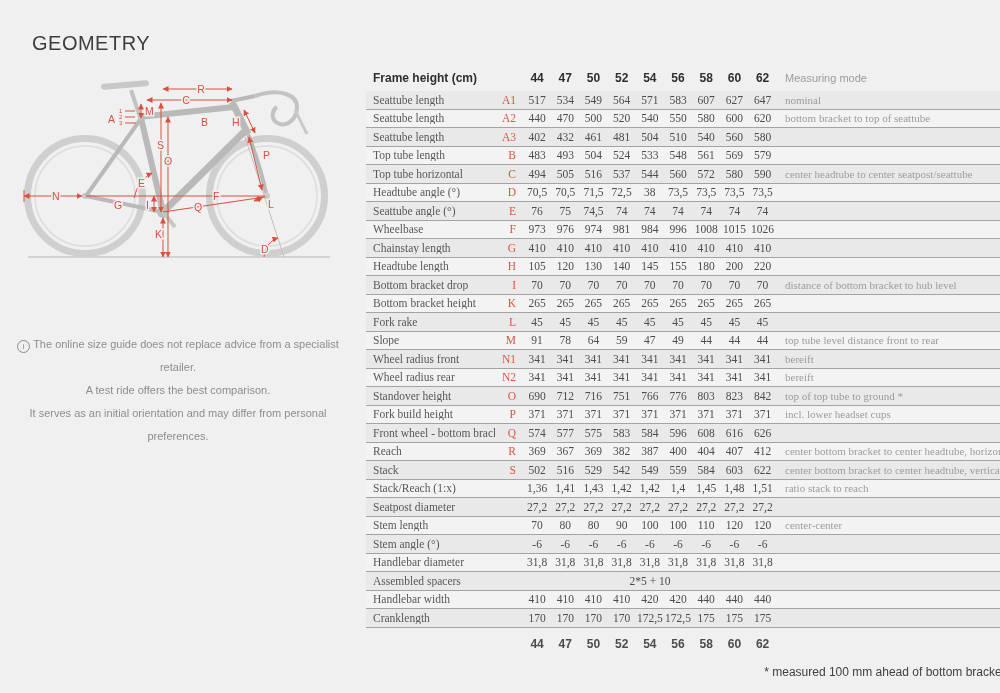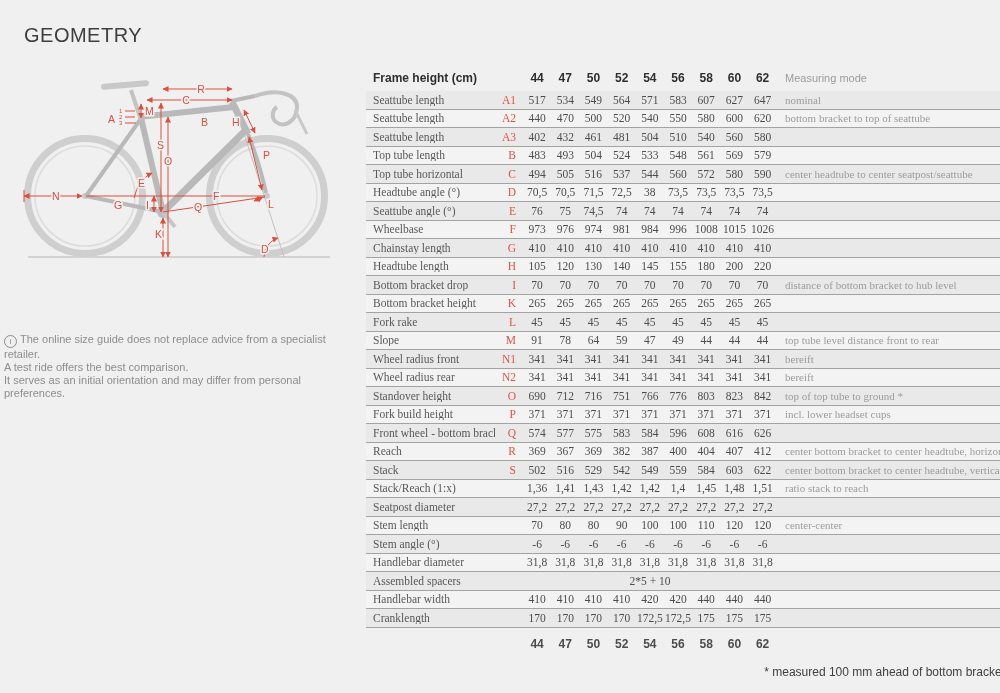--- a/index.html
+++ b/index.html
@@ -1,19 +1,19 @@
 <!DOCTYPE html>
 <html><head>
 <meta charset="utf-8">
 <style>
   html,body{margin:0;padding:0;}
   body{width:1000px;height:693px;background:#f0f0f0;font-family:"Liberation Sans",sans-serif;position:relative;overflow:hidden;}
-  .page-title{position:absolute;left:24px;top:24px;font-size:20px;font-weight:400;color:#3e3e3e;letter-spacing:.5px;margin:0;}
+  .page-title{position:absolute;left:24px;top:24px;font-size:20px;font-weight:400;color:#3e3e3e;letter-spacing:.5px;margin:8px;}
   .diagram{position:absolute;left:8px;top:60px;width:340px;height:250px;}
-  .note{position:absolute;left:4px;top:333px;width:348px;font-size:11px;line-height:13px;color:#8d8d8d;}
+  .note{position:absolute;left:4px;top:333px;width:348px;text-align:center;font-size:11px;line-height:23px;color:#8d8d8d;}
   .info-icon{display:inline-block;width:11px;height:11px;border:1px solid #8d8d8d;border-radius:50%;font-size:8px;line-height:11px;text-align:center;vertical-align:-1px;margin-right:3px;}
   .info-icon::before{content:"i";font-style:normal;}
   
   .geo-table{position:absolute;left:366px;top:70px;width:645px;font-size:11.5px;}
   .trow{display:flex;align-items:center;height:17.5px;border-bottom:1px solid #a3a3a3;font-family:Liberation Serif, serif;}
   .trow.odd{background:#e9e9e9;}
   .trow.even{background:#f3f3f3;}
   .thead{display:flex;align-items:center;height:16px;margin-bottom:5px;font-weight:bold;color:#2e2e2e;font-size:12px;}
   .c-label{width:122px;padding-left:7px;color:#585858;white-space:nowrap;overflow:hidden;}
   .thead .c-label{color:#2e2e2e;}

